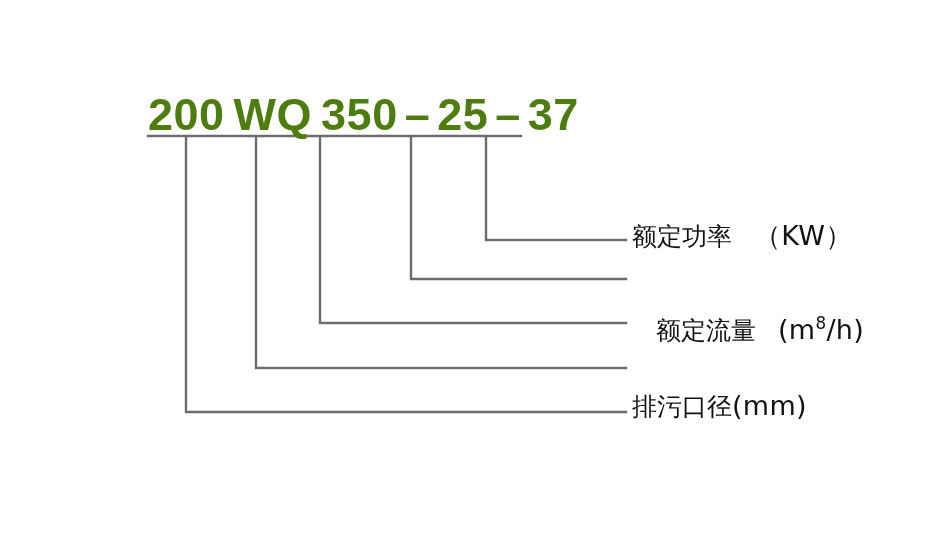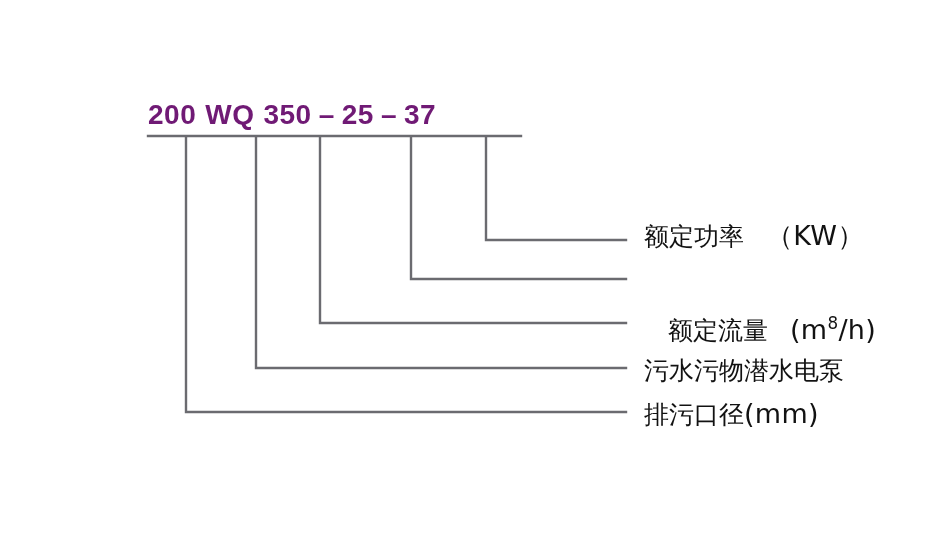--- a/index.html
+++ b/index.html
@@ -29,41 +29,40 @@
 
   
   .model-code {
     position: absolute;
     left: 148px;
     top: 95px;
     width: 380px;
     height: 40px;
     white-space: nowrap;
     font-family: "Liberation Sans", sans-serif;
-    font-size: 28px;
+    font-size: 45px;
     font-weight: bold;
     letter-spacing: 0.5px;
-    color: #701a75;
+    color: #4d7c0f;
     line-height: 40px;
   }
   .model-code .seg { display: inline; }
   .model-code .gap-sm { display: inline-block; width: 9px; }
   .model-code .dash {
     display: inline-block;
     padding: 0 7px;
     font-weight: bold;
   }
 
   
   .callout {
     position: absolute;
     white-space: nowrap;
     color: #121212;
     line-height: 1;
-    margin-left: 12px;
   }
   .cn-serif {
     font-family: "DejaVu Serif", "Liberation Serif", serif;
     font-size: 25px;
   }
   .cn-sans {
     font-family: "DejaVu Sans", "Liberation Sans", sans-serif;
     font-size: 25px;
   }
   .unit-sans {
@@ -75,21 +74,21 @@
   sup.sup8 {
     font-size: 0.62em;
     vertical-align: super;
     line-height: 0;
   }
 
   .lbl-power  { left: 632px; top: 222px; }
   .lbl-head   { left: 632px; top: 274px; }
   .lbl-flow   { left: 656px; top: 316px; }
   .lbl-pump   { left: 632px; top: 358px; }
-  .lbl-bore   { left: 632px; top: 400px; }
+  .lbl-bore   { left: 632px; top: 392px; }
 </style>
 </head>
 <body>
 
 <div id="diagram-root">
 
   <svg id="leader-svg" viewBox="0 0 930 539" xmlns="http://www.w3.org/2000/svg">
     <g fill="none" stroke="#6b6b70" stroke-width="2.4" stroke-linecap="square" stroke-linejoin="miter">
 
       <path d="M148,136 L521,136"></path>
@@ -112,21 +111,18 @@
 
   <div class="callout lbl-power">
     <span class="cn-serif">额定功率</span><span class="unit-gap-wide"></span><span class="unit-sans">（KW）</span>
   </div>
 
 
   <div class="callout lbl-flow">
     <span class="cn-serif">额定流量</span><span class="unit-gap-wide"></span><span class="unit-sans"><span>(m</span><sup class="sup8">8</sup><span>/h)</span></span>
   </div>
 
-  <div class="callout lbl-pump">
-    <span class="cn-serif">污水污物潜水电泵</span>
-  </div>
 
   <div class="callout lbl-bore">
     <span class="cn-sans">排污口径</span><span class="unit-sans">(mm)</span>
   </div>
 
 </div>
 
 </body></html>

